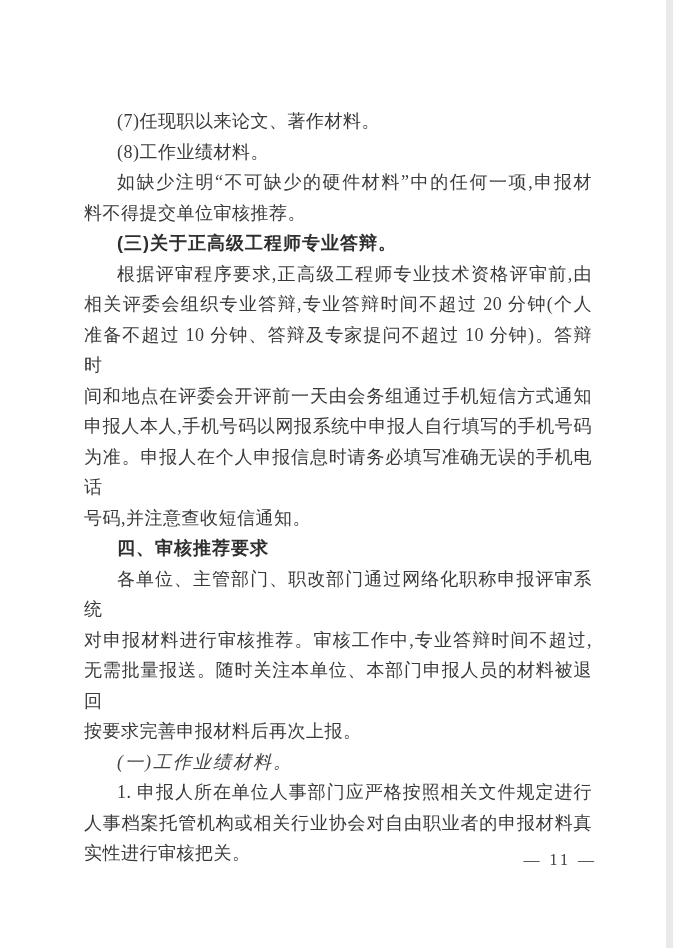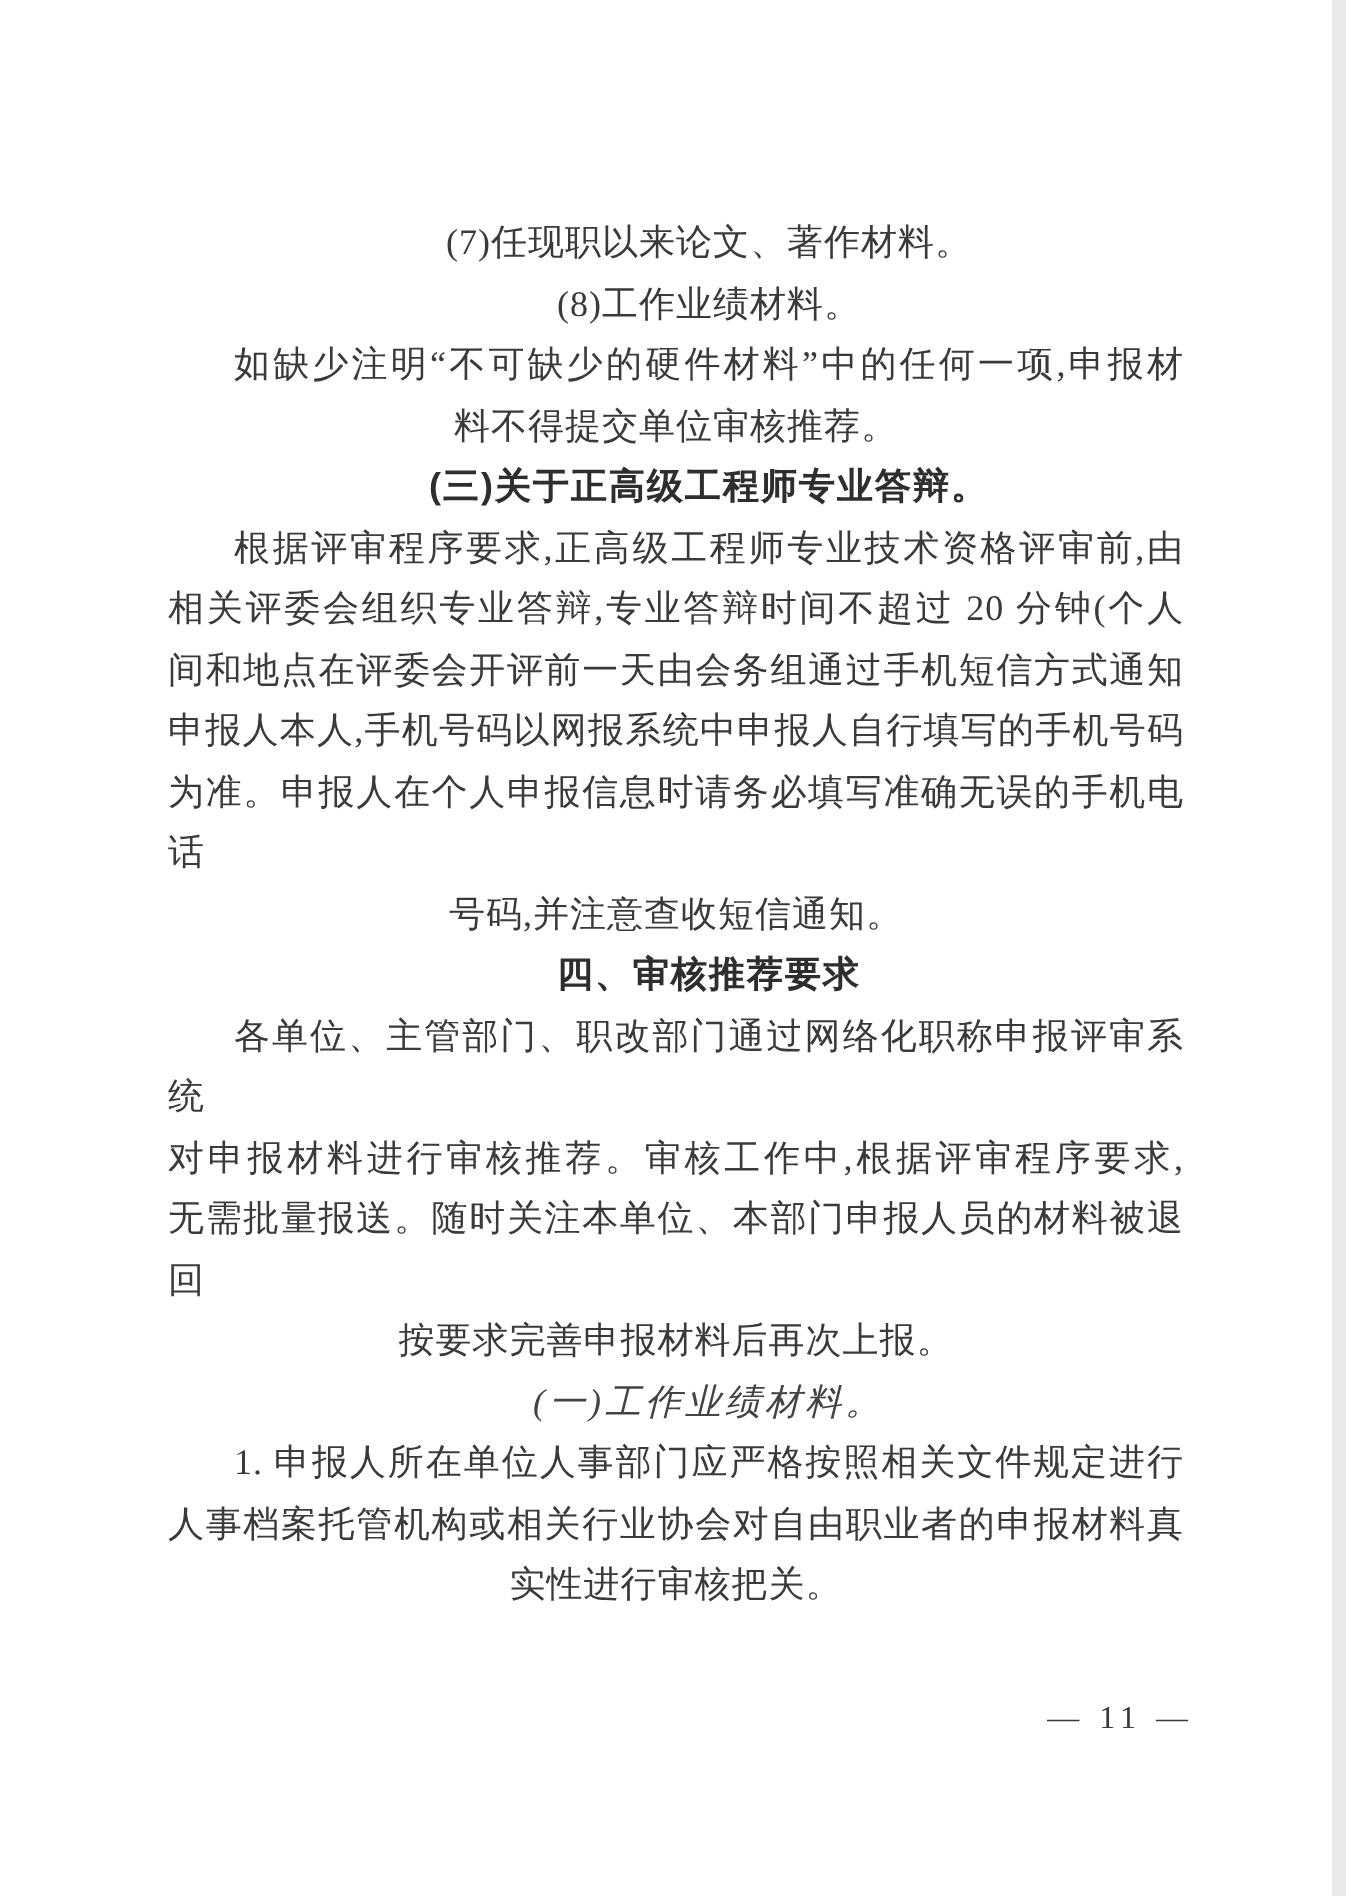--- a/index.html
+++ b/index.html
@@ -27,21 +27,20 @@
   .content {
     position: absolute;
     left: 84px;
     top: 106px;
     width: 508px;
   }
   .line {
     font-size: 18px;
     line-height: 30.5px;
     letter-spacing: 0.5px;
-    text-align: center;
   }
   .line.fill {
     text-align: justify;
     text-align-last: justify;
   }
   .line.indent {
     text-indent: 33px;
   }
   .line.bold {
     font-family: Liberation Sans, sans-serif;
@@ -69,27 +68,28 @@
 
 <div class="page">
   <div class="content">
       <div class="line body indent">(7)任现职以来论文、著作材料。</div>
       <div class="line body indent">(8)工作业绩材料。</div>
       <div class="line body indent fill">如缺少注明“不可缺少的硬件材料”中的任何一项,申报材</div>
       <div class="line body">料不得提交单位审核推荐。</div>
       <div class="line bold indent">(三)关于正高级工程师专业答辩。</div>
       <div class="line body indent fill">根据评审程序要求,正高级工程师专业技术资格评审前,由</div>
       <div class="line body fill">相关评委会组织专业答辩,专业答辩时间不超过 20 分钟(个人</div>
+      <div class="line body fill">准备不超过 10 分钟、答辩及专家提问不超过 10 分钟)。答辩时</div>
       <div class="line body fill">间和地点在评委会开评前一天由会务组通过手机短信方式通知</div>
       <div class="line body fill">申报人本人,手机号码以网报系统中申报人自行填写的手机号码</div>
       <div class="line body fill">为准。申报人在个人申报信息时请务必填写准确无误的手机电话</div>
       <div class="line body">号码,并注意查收短信通知。</div>
       <div class="line bold indent">四、审核推荐要求</div>
       <div class="line body indent fill">各单位、主管部门、职改部门通过网络化职称申报评审系统</div>
-      <div class="line body fill">对申报材料进行审核推荐。审核工作中,根据评审程序要求,</div>
+      <div class="line body fill">对申报材料进行审核推荐。审核工作中,专业答辩时间不超过,</div>
       <div class="line body fill">无需批量报送。随时关注本单位、本部门申报人员的材料被退回</div>
       <div class="line body">按要求完善申报材料后再次上报。</div>
       <div class="line kai indent">(一)工作业绩材料。</div>
       <div class="line body indent fill">1. 申报人所在单位人事部门应严格按照相关文件规定进行</div>
       <div class="line body fill">人事档案托管机构或相关行业协会对自由职业者的申报材料真</div>
       <div class="line body">实性进行审核把关。</div>
     </div>
   <div class="footer">— 11 —</div>
   <div class="scan-edge-right"></div>
 </div>

